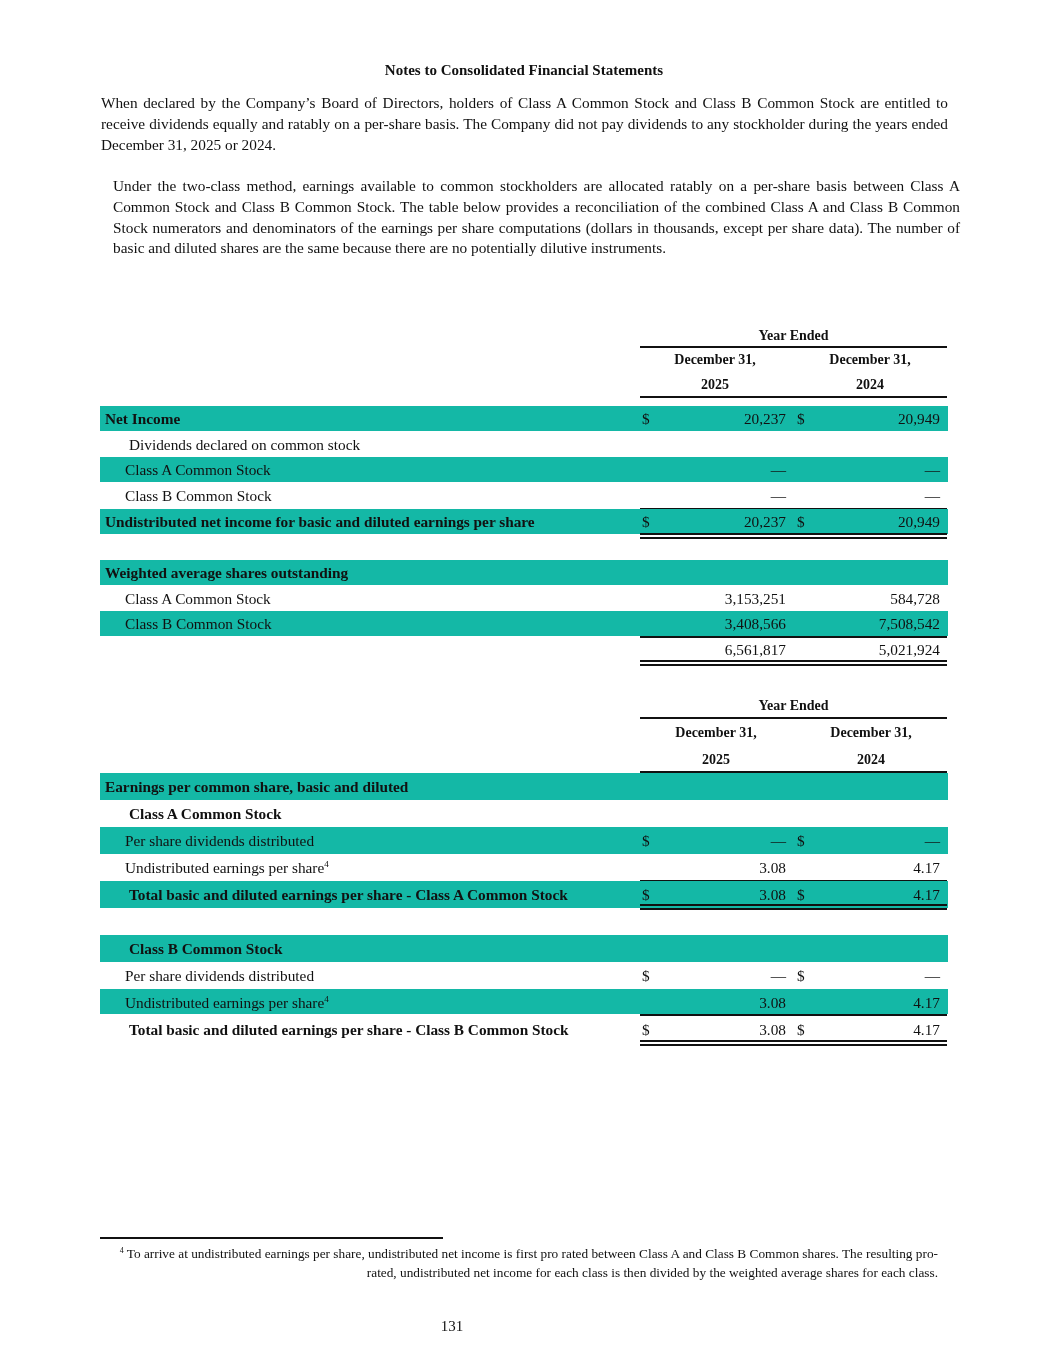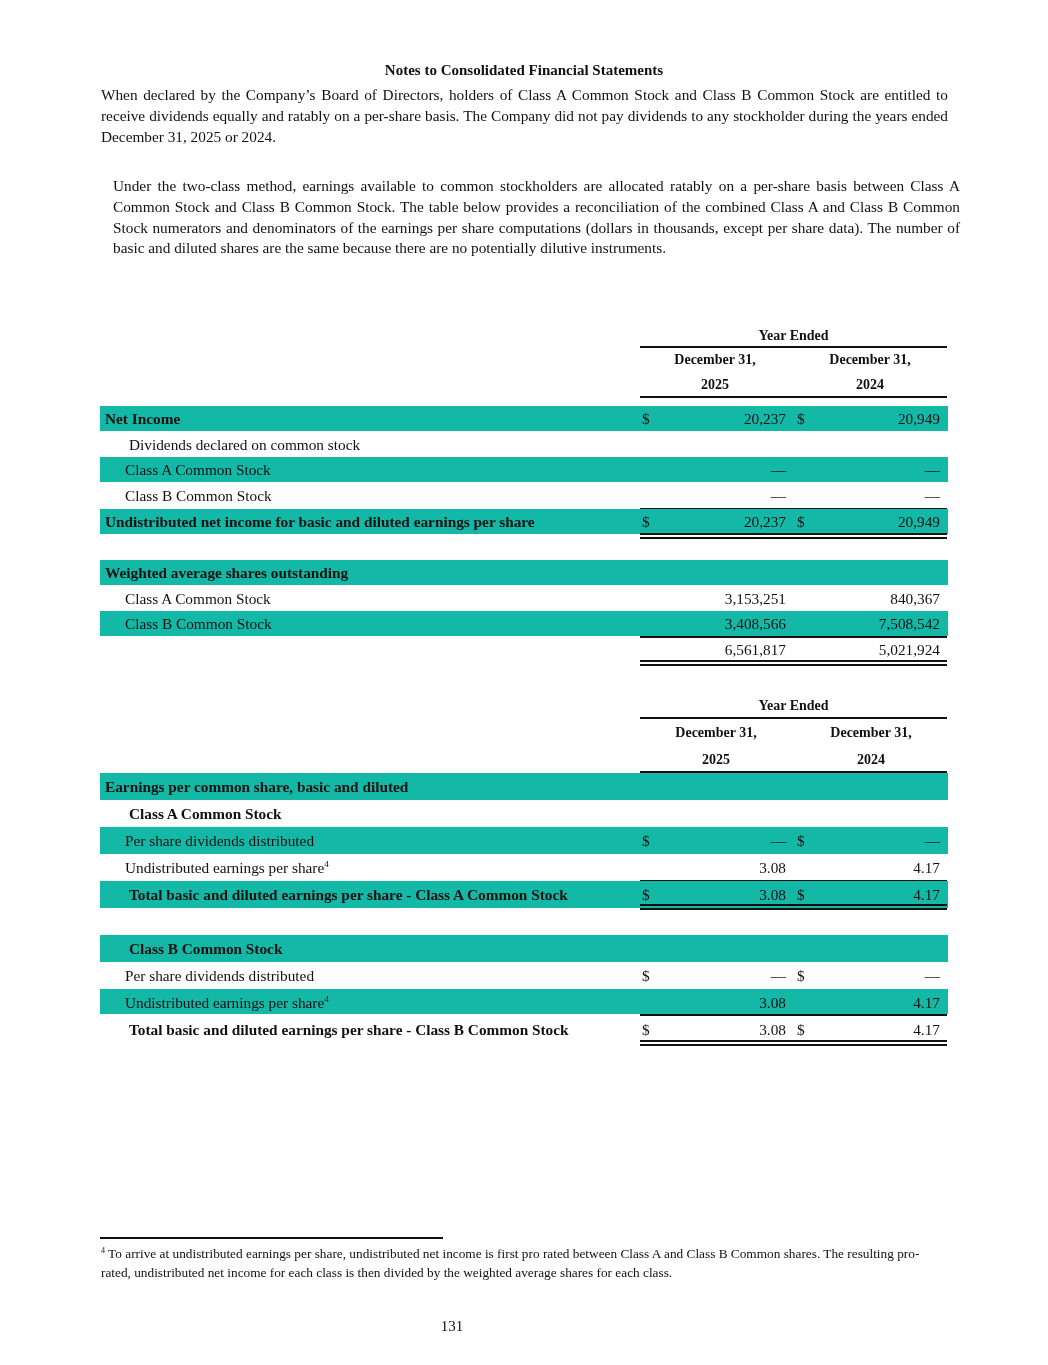--- a/index.html
+++ b/index.html
@@ -9,21 +9,21 @@
       color: #111;
     }
     .page-title {
       position: absolute; top: 62px; left: 0; width: 1048px;
       text-align: center; font-weight: bold; font-size: 15px;
     }
     .para {
       position: absolute; left: 101px; width: 847px;
       font-size: 15.3px; line-height: 20.8px; text-align: justify;
     }
-    .p1 { top: 85px; }
+    .p1 { top: 93px; }
     .p2 { top: 176px; margin-left: 12px; }
 
     
     .tbl { position: absolute; left: 100px; width: 848px; }
     .row {
       position: absolute; left: 0; width: 848px; height: 25px;
       font-size: 15.3px; line-height: 25px;
     }
     .row.shade { background: #14b8a6; }
     .row .label { position: absolute; left: 5px; white-space: nowrap; }
@@ -36,22 +36,22 @@
     .val2 { position: absolute; right: 8px; text-align: right; }
     sup { font-size: 9px; line-height: 0; vertical-align: 6px; }
 
     .hdr { position: absolute; font-weight: bold; font-size: 14px; text-align: center; }
     .line { position: absolute; background: #111; height: 2px; }
     .line.thin { height: 1.5px; }
     .dbl { position: absolute; height: 2px; border-top: 2px solid #111; border-bottom: 2px solid #111; }
 
     .footnote-rule { position: absolute; top: 1237px; left: 100px; width: 343px; height: 2px; background: #111; }
     .footnote {
-      position: absolute; top: 1244px; left: 101px; width: 847px;
-      font-size: 13.3px; line-height: 19px;
+      position: absolute; top: 1244px; left: 91px; width: 847px;
+      font-size: 13.3px; line-height: 19px; text-align: right;
     }
     .footnote sup { font-size: 8px; vertical-align: 5px; }
     .page-num {
       position: absolute; top: 1318px; left: 0; width: 904px;
       text-align: center; font-size: 15px;
     }
   </style>
 </head>
 <body>
 
@@ -99,21 +99,21 @@
         <span class="val2">20,949</span>
       </div>
       <div class="dbl" style="top:533px;left:540px;width:307px;"></div>
 
       <div class="row shade" style="top:560px;">
         <span class="label bold">Weighted average shares outstanding</span>
       </div>
       <div class="row" style="top:586px;">
         <span class="label i2">Class A Common Stock</span>
         <span class="val1">3,153,251</span>
-        <span class="val2">840,367</span>
+        <span class="val2">584,728</span>
       </div>
       <div class="row shade" style="top:611px;">
         <span class="label i2">Class B Common Stock</span>
         <span class="val1">3,408,566</span>
         <span class="val2">7,508,542</span>
       </div>
       <div class="line thin" style="top:636px;left:540px;width:307px;"></div>
       <div class="row" style="top:637px;">
         <span class="val1">6,561,817</span>
         <span class="val2">5,021,924</span>

